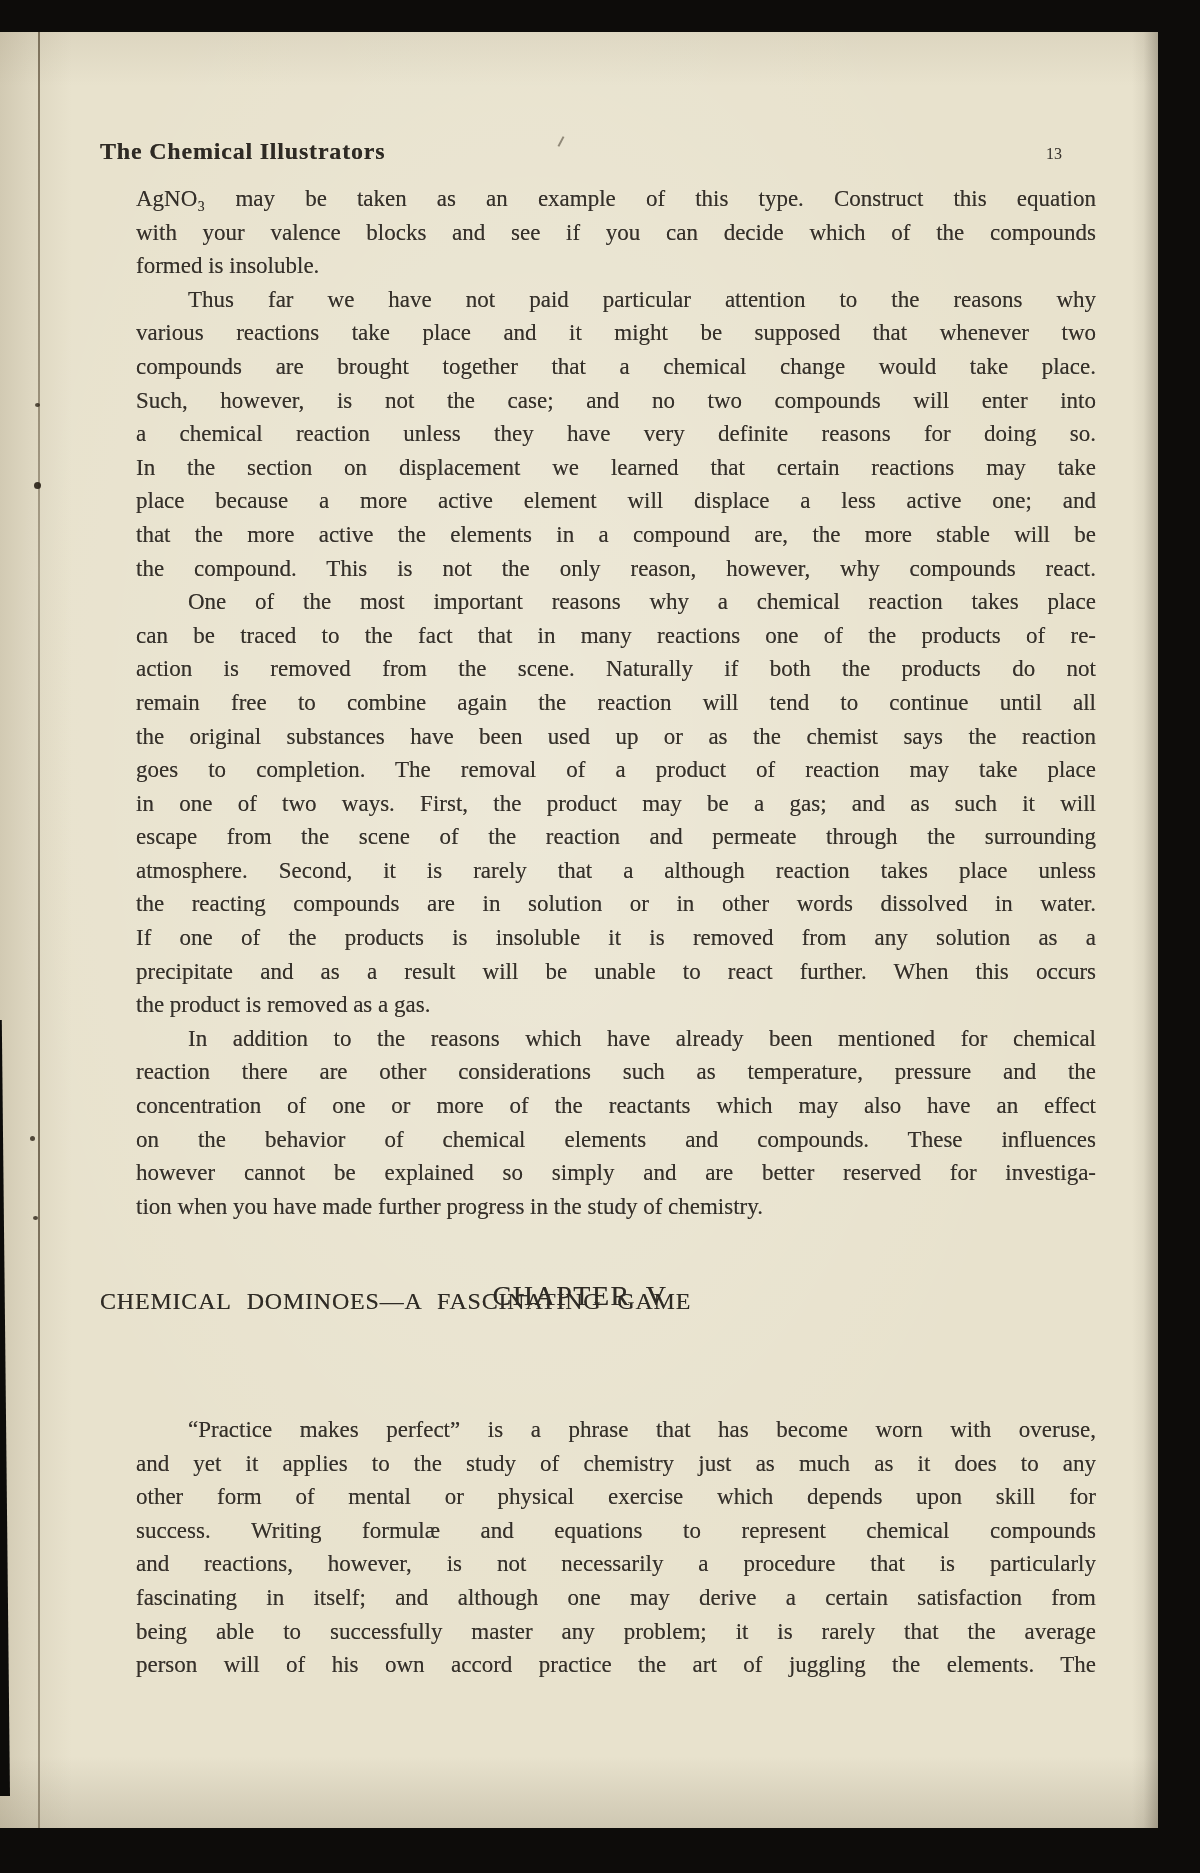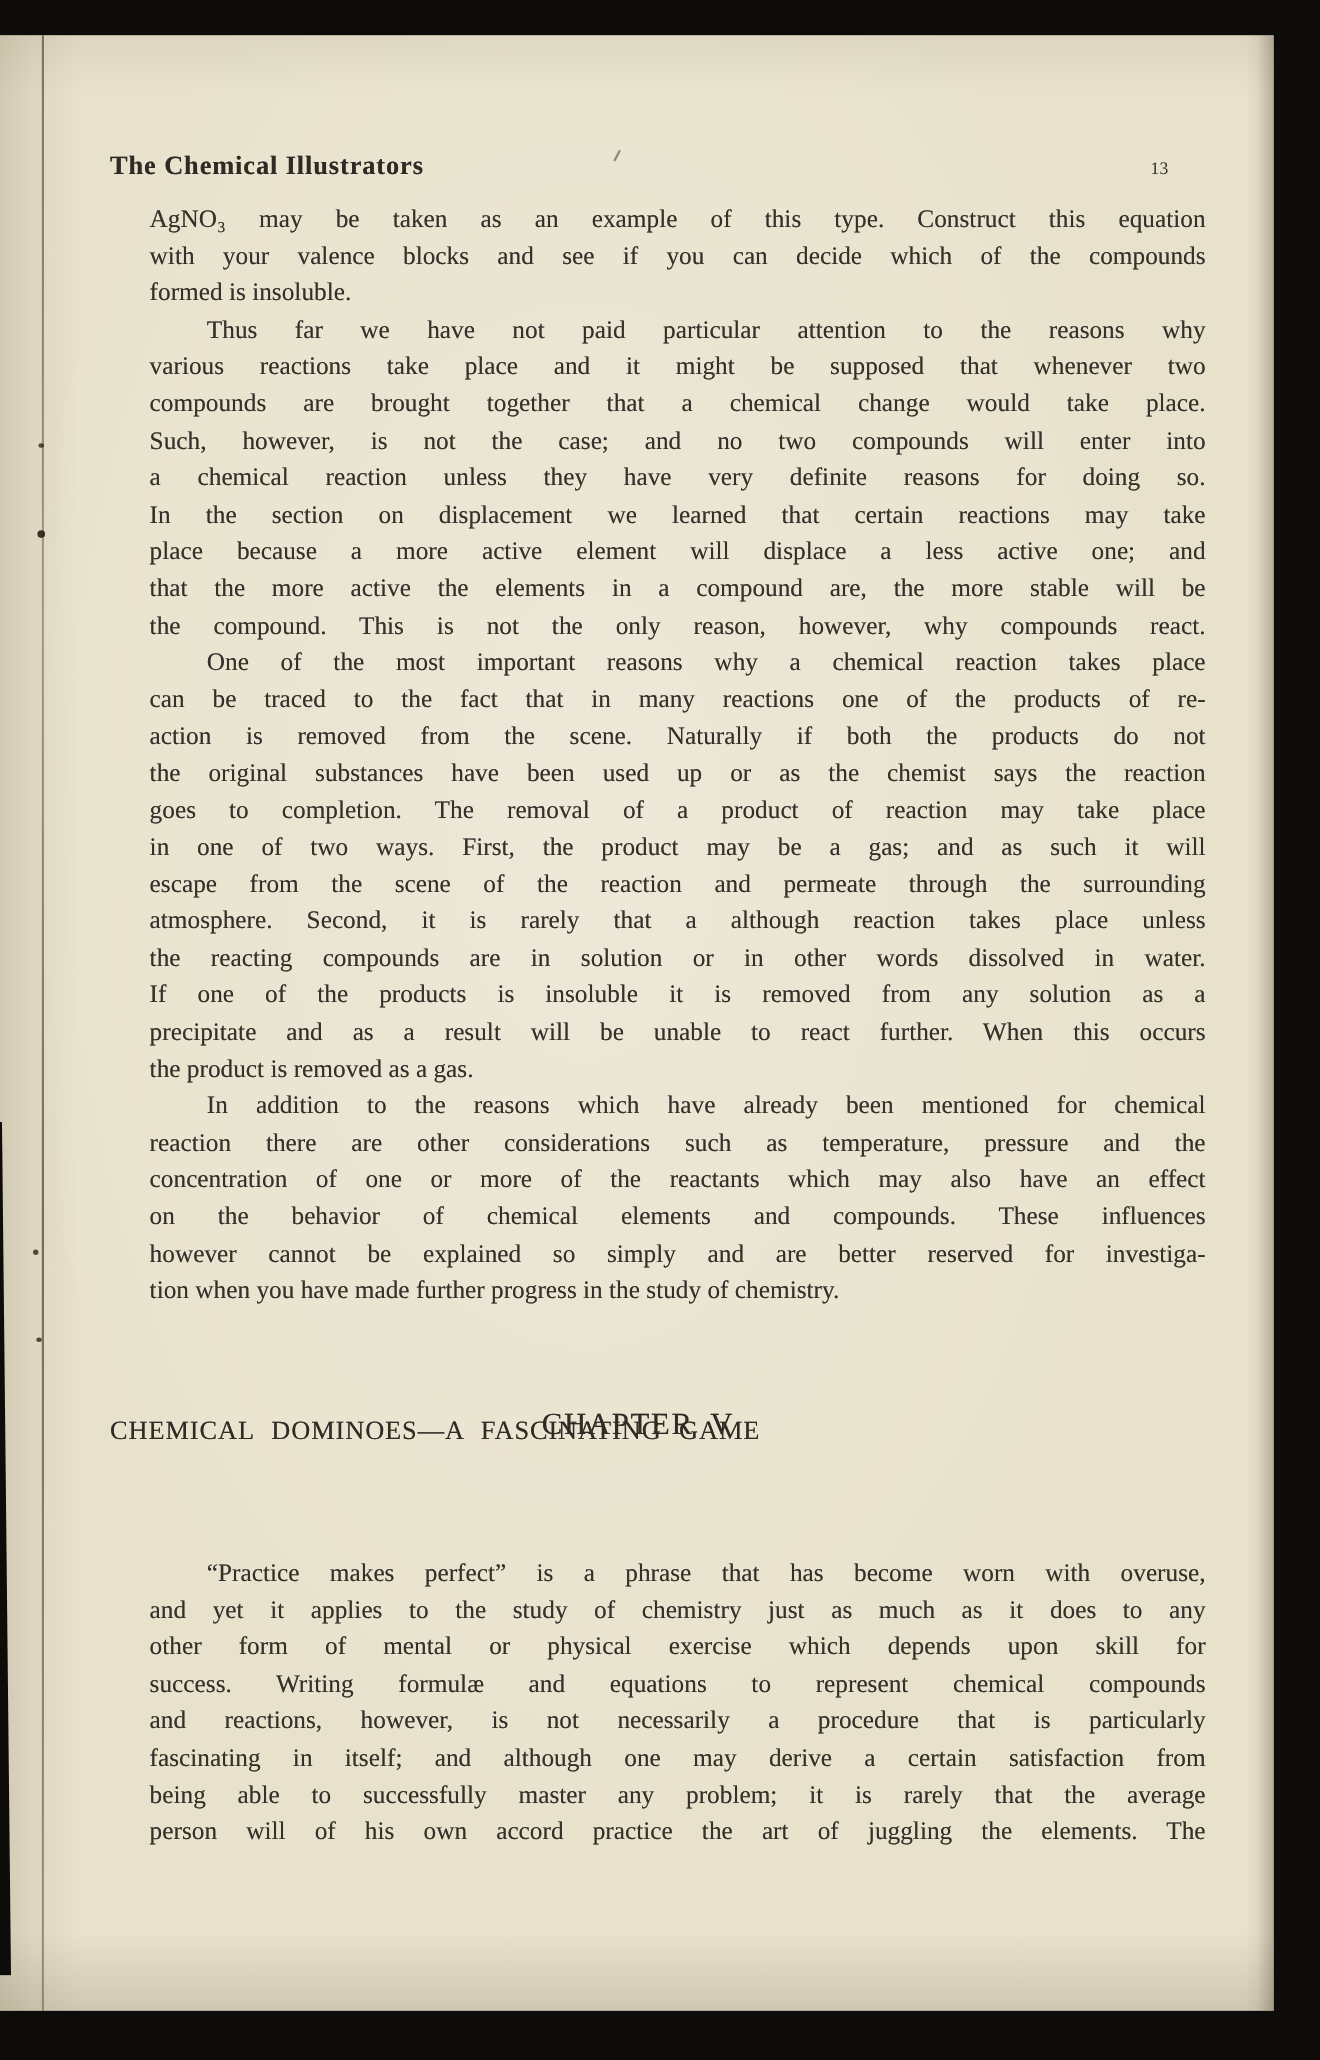--- a/index.html
+++ b/index.html
@@ -111,20 +111,21 @@
         <div class="bodyline">compounds are brought together that a chemical change would take place.</div>
         <div class="bodyline">Such, however, is not the case; and no two compounds will enter into</div>
         <div class="bodyline">a chemical reaction unless they have very definite reasons for doing so.</div>
         <div class="bodyline">In the section on displacement we learned that certain reactions may take</div>
         <div class="bodyline">place because a more active element will displace a less active one; and</div>
         <div class="bodyline">that the more active the elements in a compound are, the more stable will be</div>
         <div class="bodyline">the compound.  This is not the only reason, however, why compounds react.</div>
         <div class="bodyline indent">One of the most important reasons why a chemical reaction takes place</div>
         <div class="bodyline">can be traced to the fact that in many reactions one of the products of re-</div>
         <div class="bodyline">action is removed from the scene.  Naturally if both the products do not</div>
+        <div class="bodyline">remain free to combine again the reaction will tend to continue until all</div>
         <div class="bodyline">the original substances have been used up or as the chemist says the reaction</div>
         <div class="bodyline">goes to completion.  The removal of a product of reaction may take place</div>
         <div class="bodyline">in one of two ways.  First, the product may be a gas; and as such it will</div>
         <div class="bodyline">escape from the scene of the reaction and permeate through the surrounding</div>
         <div class="bodyline">atmosphere.  Second, it is rarely that a although reaction takes place unless</div>
         <div class="bodyline">the reacting compounds are in solution or in other words dissolved in water.</div>
         <div class="bodyline">If one of the products is insoluble it is removed from any solution as a</div>
         <div class="bodyline">precipitate and as a result will be unable to react further.  When this occurs</div>
         <div class="bodyline lastleft">the product is removed as a gas.</div>
         <div class="bodyline indent">In addition to the reasons which have already been mentioned for chemical</div>

